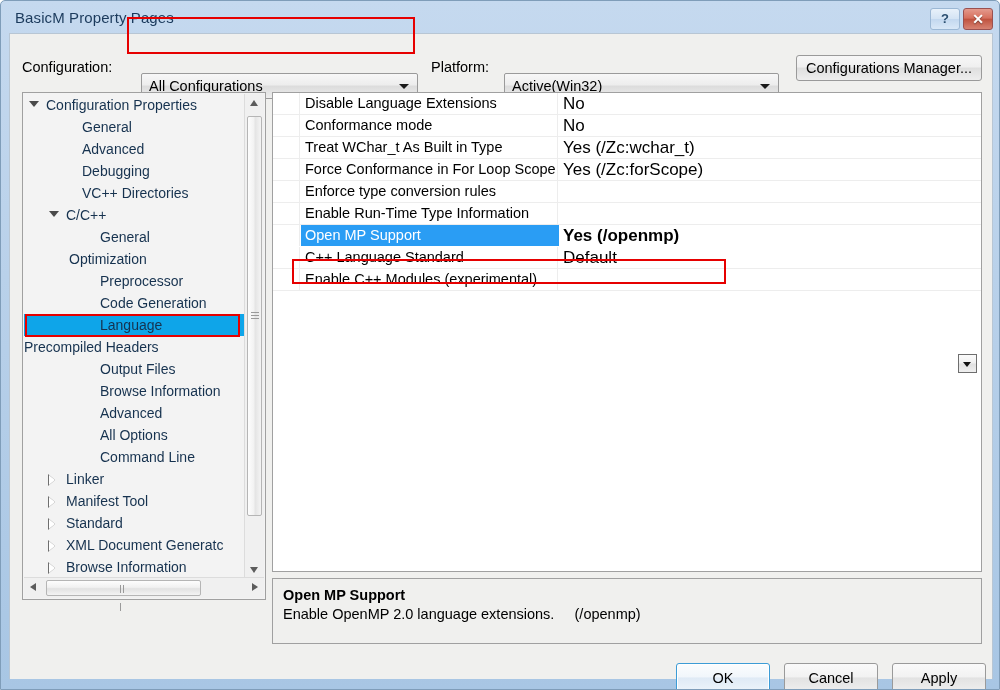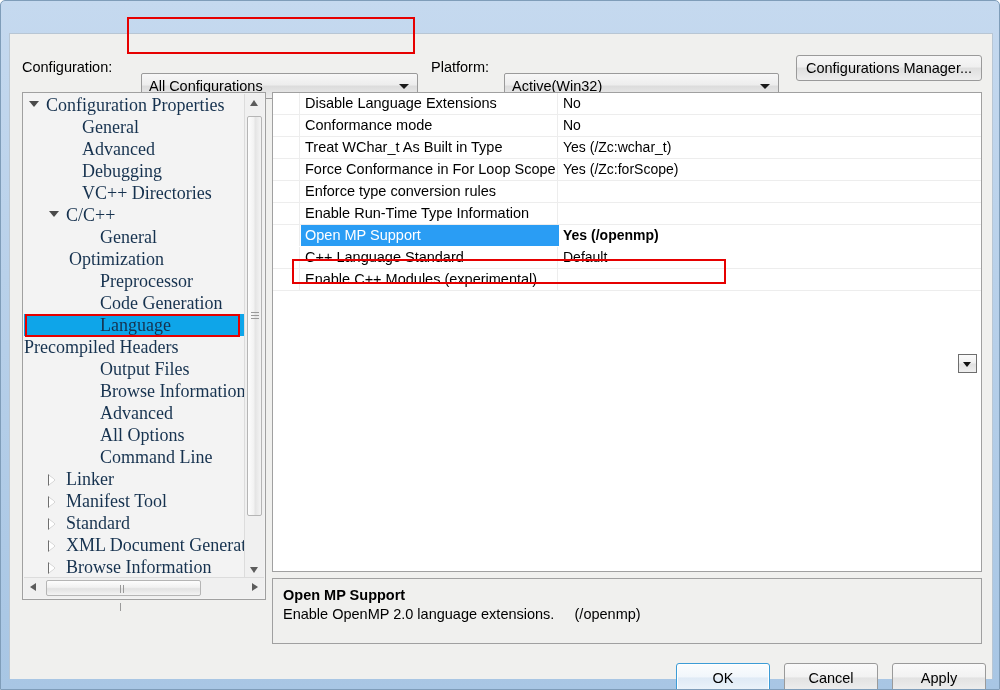--- a/index.html
+++ b/index.html
@@ -177,25 +177,24 @@
     left: 1px; top: 1px;
     width: 222px;
     height: 485px;
     overflow: hidden;
     background: #f3f3f3;
   }
   .tree-item {
     position: relative;
     height: 22px;
     line-height: 22px;
-    font-size: 18px;
+    font-size: 14px;
     color: #16324f;
     white-space: nowrap;
     cursor: default;
-    font-family: Liberation Serif, serif;
   }
   .tree-item .tlabel { position: relative; }
   .tree-item.selected {
     background: #0ea5e9;
     color: #16324f;
   }
   .tw-expander {
     position: absolute;
     top: 7px;
     width: 0; height: 0;
@@ -367,21 +366,21 @@
     white-space: nowrap;
     overflow: hidden;
   }
   .prop-value {
     position: absolute;
     left: 288px;
     top: 0;
     right: 0;
     height: 21px;
     line-height: 21px;
-    font-size: 14px;
+    font-size: 17px;
     color: #000;
     white-space: nowrap;
     overflow: hidden;
     padding-left: 2px;
   }
   .prop-row .col-sep {
     position: absolute;
     left: 284px;
     top: 0;
     bottom: 0;
@@ -479,20 +478,27 @@
     background: linear-gradient(to bottom, #fbfdfe 0%, #f1f6fb 46%, #dfeaf5 50%, #eef5fb 100%);
   }
   #btn-cancel { left: 774px; top: 629px; width: 94px; }
   #btn-apply  { left: 882px; top: 629px; width: 94px; }
 </style>
 </head>
 <body>
 
 <div id="window">
 
+  <div id="titlebar">
+    <div id="title-text">BasicM Property Pages</div>
+    <div class="caption-btn" id="btn-help">?</div>
+    <div class="caption-btn" id="btn-close">
+      <span class="x-glyph">✕</span>
+    </div>
+  </div>
 
   <div id="client">
 
     <div id="config-row">
       <div class="field-label" id="lbl-configuration">Configuration:</div>
 
       <div class="combo" id="combo-configuration">
         <div class="combo-text">All Configurations</div>
         <div class="combo-arrow"></div>
       </div>

